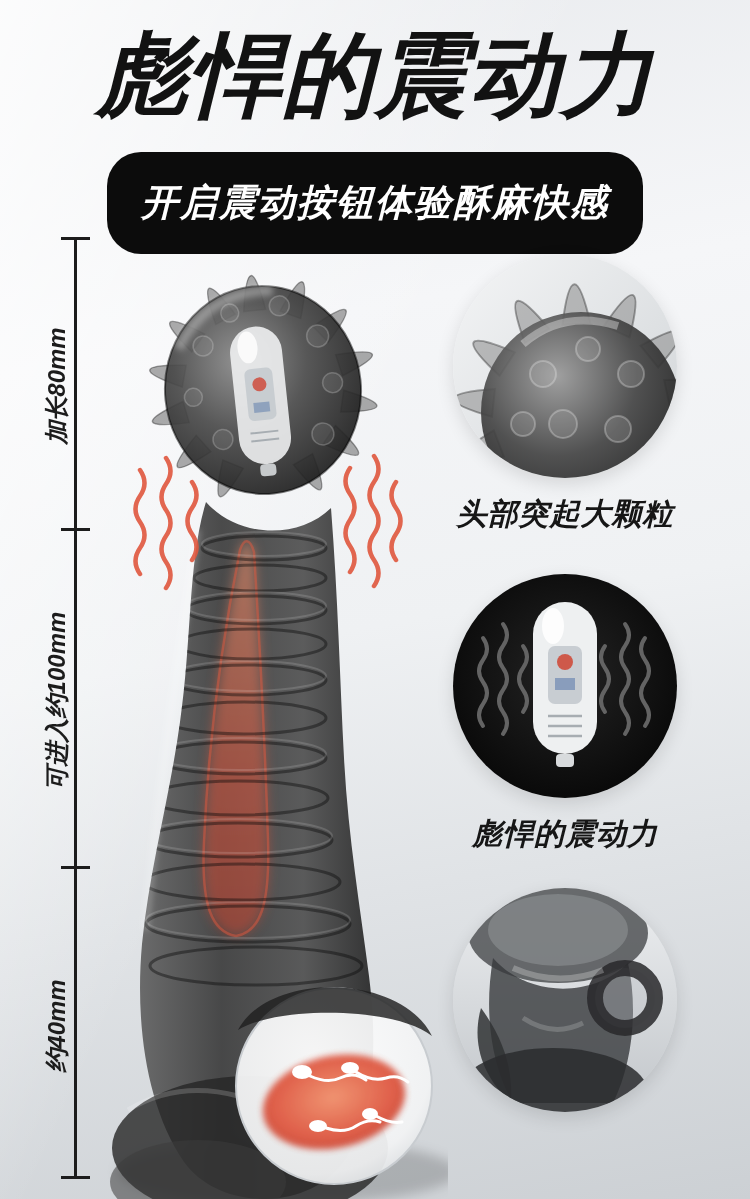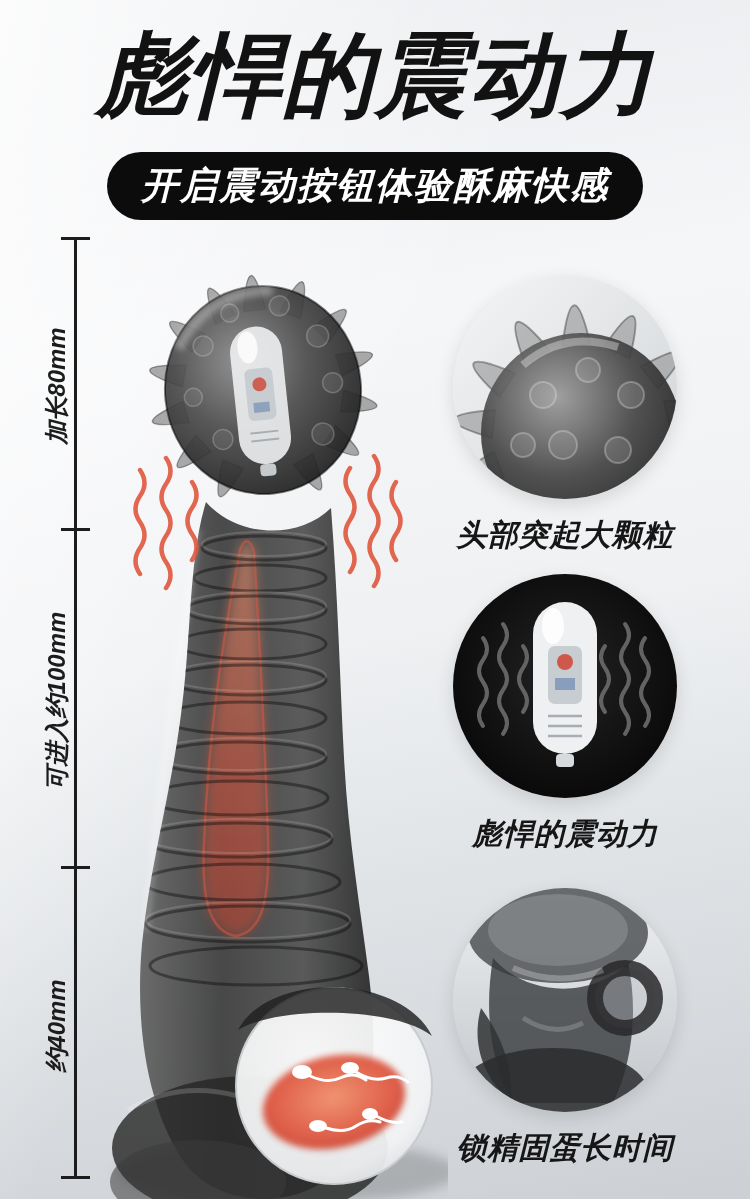--- a/index.html
+++ b/index.html
@@ -12,37 +12,37 @@
   .page::before {
     content:""; position:absolute; inset:0; pointer-events:none;
     background: linear-gradient(115deg, rgba(255,255,255,.85) 0%, rgba(255,255,255,0) 45%);
   }
   .title {
     position:absolute; top:20px; left:0; width:100%; margin:0; text-align:center;
     font-size:92px; font-weight:900; color:#121212; letter-spacing:1px; line-height:1.2;
   }
   .banner {
     position:absolute; top:152px; left:50%; transform:translateX(-50%);
-    background:#0c0c0c; color:#ffffff; border-radius:34px; padding:9px 34px;
+    background:#0c0c0c; color:#ffffff; border-radius:34px; padding:26px 34px;
     font-size:37px; font-weight:700; letter-spacing:2px; white-space:nowrap;
   }
   
   .rline { position:absolute; left:74px; top:238px; width:3px; height:941px; background:#1c1c1c; }
   .tick  { position:absolute; left:61px; width:29px; height:3px; background:#1c1c1c; }
   .t0{top:237px}.t1{top:528px}.t2{top:866px}.t3{top:1176px}
   .vlabel {
     position:absolute; left:-58px; width:230px; text-align:center;
     transform:rotate(-90deg); font-size:24px; font-weight:700; color:#1c1c1c; white-space:nowrap;
   }
   .l0{top:370px}.l1{top:685px}.l2{top:1010px}
   
   .product { position:absolute; left:88px; top:230px; }
   
   .feature { position:absolute; left:453px; width:224px; text-align:center; }
-  .f0{top:275px}.f1{top:574px}.f2{top:888px}
+  .f0{top:254px}.f1{top:574px}.f2{top:888px}
   .circle { width:224px; height:224px; border-radius:50%; overflow:hidden; box-shadow:0 6px 18px rgba(0,0,0,.12); }
   .circle svg { display:block; }
   .flabel { margin-top:16px; font-size:30px; font-weight:600; color:#161616; letter-spacing:1px; white-space:nowrap; }
 </style>
 </head>
 <body>
 
 <div class="page">
 
   <h1 class="title">彪悍的震动力</h1>
@@ -296,16 +296,15 @@
         <ellipse cx="105" cy="45" rx="90" ry="50" fill="rgba(70,72,75,.8)"></ellipse>
         <ellipse cx="105" cy="42" rx="70" ry="36" fill="rgba(150,153,156,.5)"></ellipse>
         <path d="M40 70 C 30 130, 40 180, 60 215 L 160 215 C 180 175, 185 120, 175 75 C 140 110, 75 110, 40 70 Z" fill="rgba(55,57,60,.8)"></path>
         <circle cx="172" cy="110" r="30" fill="rgba(180,184,188,.35)" stroke="rgba(40,40,42,.85)" stroke-width="16"></circle>
         <path d="M28 120 C 50 150, 60 180, 58 214 C 30 190, 18 155, 28 120 Z" fill="rgba(48,50,52,.85)"></path>
         <ellipse cx="100" cy="205" rx="95" ry="45" fill="rgba(42,44,46,.85)"></ellipse>
         <path d="M60 80 Q105 100 150 82" stroke="rgba(255,255,255,.25)" stroke-width="6" fill="none"></path>
         <path d="M70 130 Q100 150 130 135" stroke="rgba(255,255,255,.18)" stroke-width="5" fill="none"></path>
       </svg>
     </div>
-    <div class="flabel">锁精固蛋长时间</div>
   </div>
 
 </div>
 
 </body></html>

